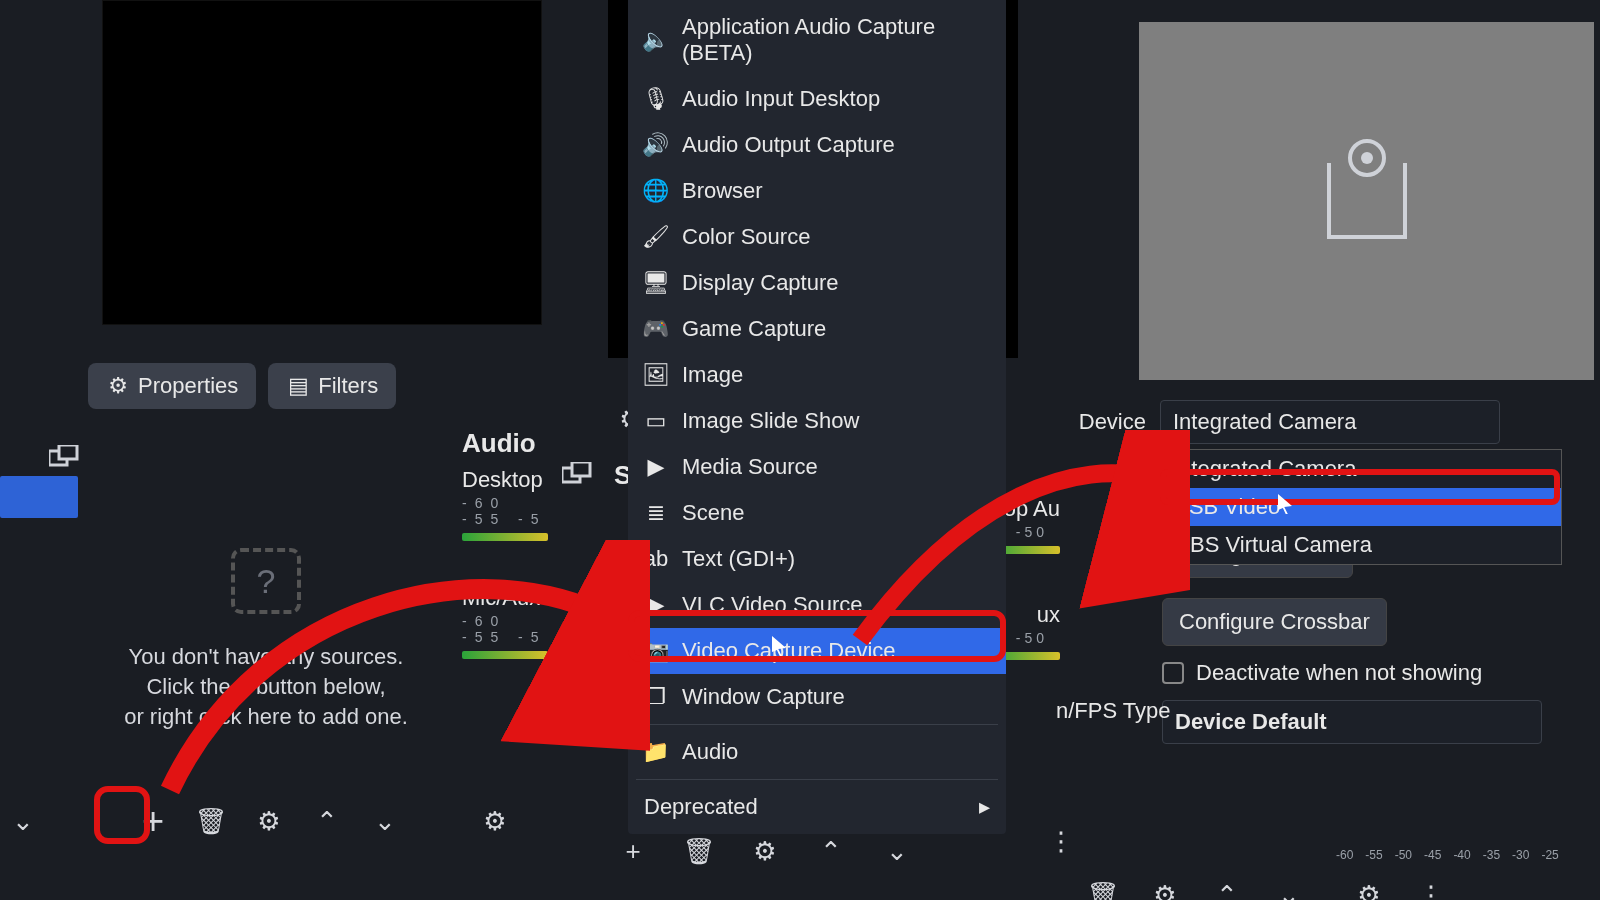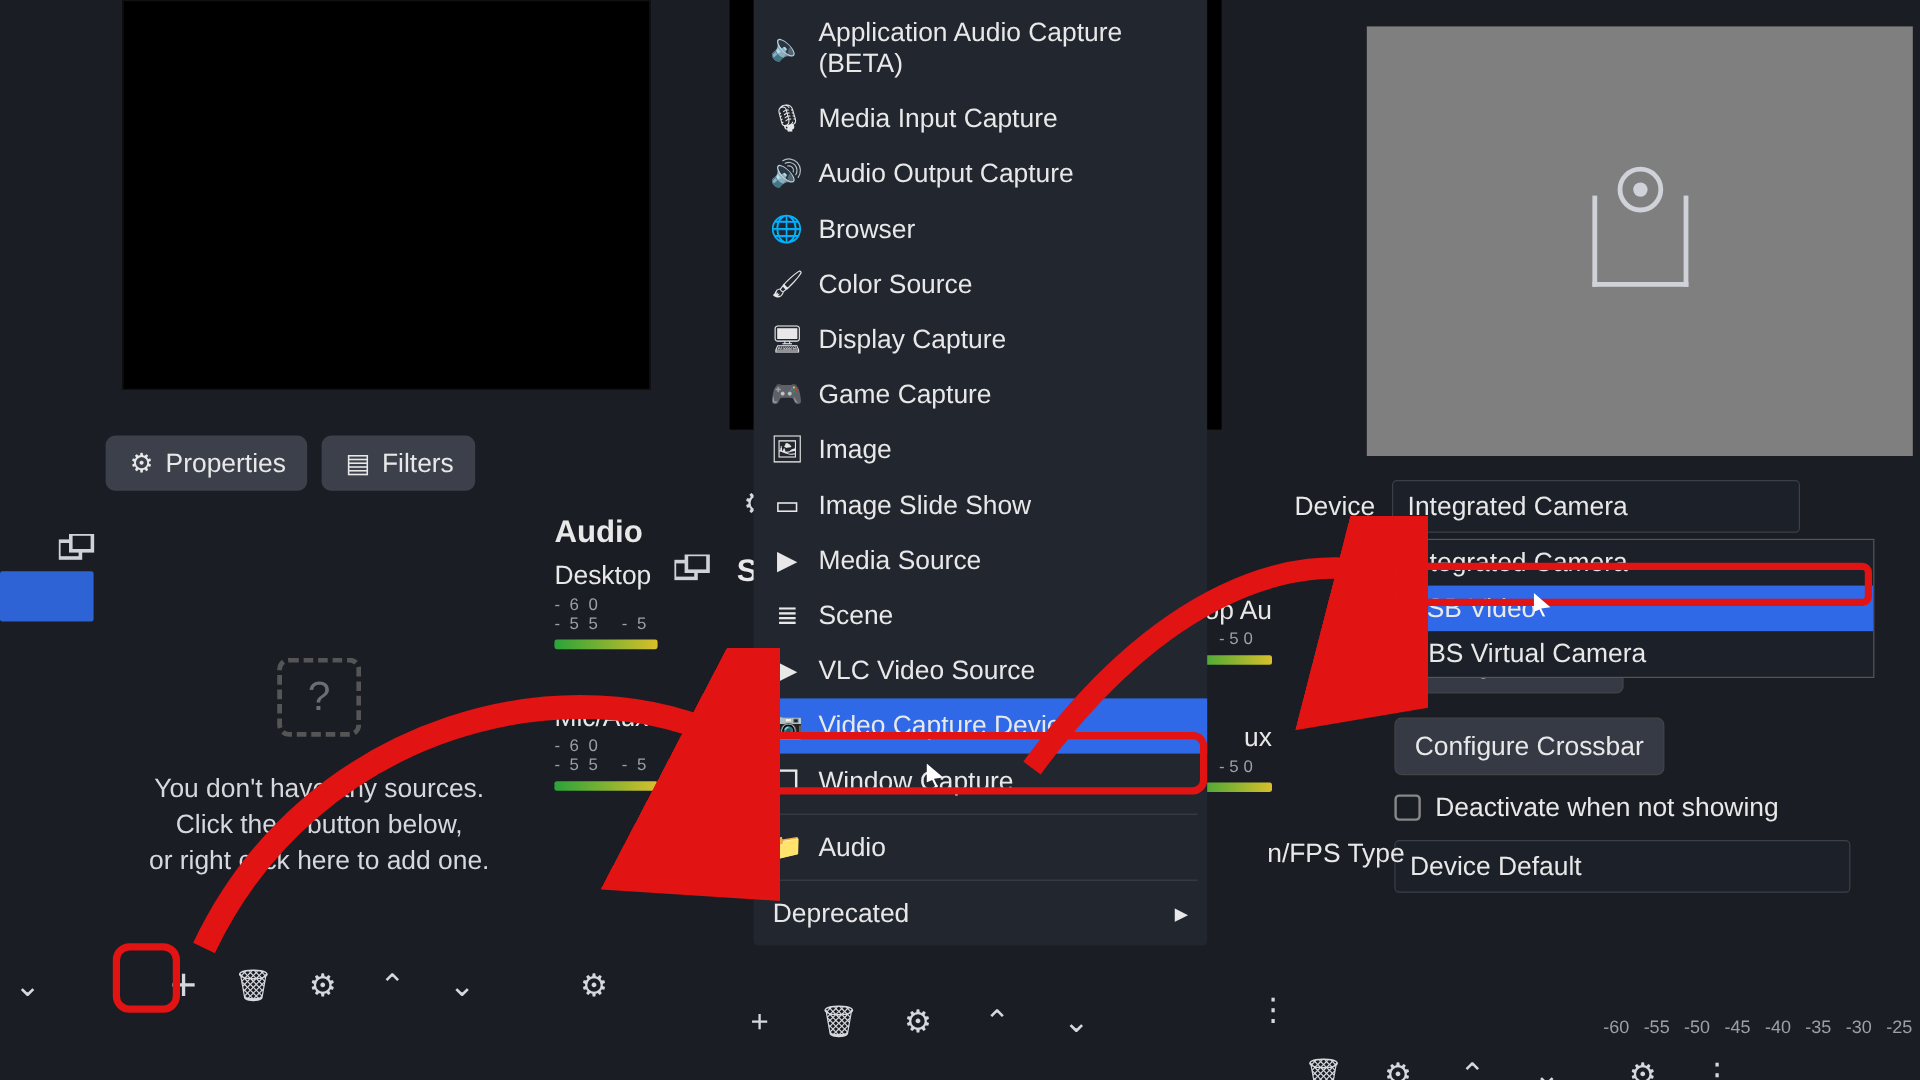--- a/index.html
+++ b/index.html
@@ -54,21 +54,21 @@
   .form-row{display:flex;align-items:center;gap:14px;margin-bottom:10px;}
   .form-row .lbl{font-size:22px;min-width:86px;text-align:right;}
   .select-box{background:#1c2028;border:1px solid #3a3f49;border-radius:4px;padding:8px 12px;font-size:22px;min-width:340px;}
   .dropdown{position:absolute;left:1162px;top:449px;width:400px;background:#1c2028;border:1px solid #555;z-index:5;}
   .dropdown .opt{padding:6px 10px;font-size:22px;}
   .dropdown .opt.sel{background:#3069e8;}
   .btn-dark{background:#353a45;border:1px solid #444;border-radius:6px;padding:10px 16px;font-size:22px;display:inline-block;}
   .chk{display:flex;align-items:center;gap:12px;font-size:22px;margin:14px 0;}
   .chk .box{width:22px;height:22px;border:2px solid #888;border-radius:4px;}
   .res-label{position:absolute;left:1056px;top:678px;font-size:22px;margin-top:20px;}
-  .right-ticks{position:absolute;left:1336px;top:848px;font-size:15px;color:#9aa0a8;display:flex;gap:12px;}
+  .right-ticks{position:absolute;left:1336px;top:848px;font-size:12px;color:#9aa0a8;display:flex;gap:12px;}
   .right-toolbar{position:absolute;left:1080px;top:872px;display:flex;gap:16px;}
   .right-toolbar2{position:absolute;left:1346px;top:872px;display:flex;gap:16px;}
 
   
   .hl{position:absolute;border:6px solid #e11313;border-radius:12px;pointer-events:none;z-index:20;}
   svg.arrow{position:absolute;z-index:19;pointer-events:none;}
   .cursor{position:absolute;width:0;height:0;z-index:21;}
   .cursor::after{content:"";position:absolute;width:14px;height:20px;background:#fff;clip-path:polygon(0 0,100% 60%,45% 65%,70% 100%,55% 100%,35% 70%,0 80%);}
 </style>
 </head>
@@ -158,21 +158,21 @@
 </div>
 <div class="kebab icon-btn">⋮</div>
 
 <div class="ctx" id="ctx">
       <div class="ctx-item">
         <span class="ico">🔈</span>
         <span>Application Audio Capture (BETA)</span>
       </div>
       <div class="ctx-item">
         <span class="ico">🎙</span>
-        <span>Media Input Capture</span>
+        <span>Audio Input Desktop</span>
       </div>
       <div class="ctx-item">
         <span class="ico">🔊</span>
         <span>Audio Output Capture</span>
       </div>
       <div class="ctx-item">
         <span class="ico">🌐</span>
         <span>Browser</span>
       </div>
       <div class="ctx-item">
@@ -195,20 +195,24 @@
         <span class="ico">▭</span>
         <span>Image Slide Show</span>
       </div>
       <div class="ctx-item">
         <span class="ico">▶</span>
         <span>Media Source</span>
       </div>
       <div class="ctx-item">
         <span class="ico">≣</span>
         <span>Scene</span>
+      </div>
+      <div class="ctx-item">
+        <span class="ico">ab</span>
+        <span>Text (GDI+)</span>
       </div>
       <div class="ctx-item">
         <span class="ico">▶</span>
         <span>VLC Video Source</span>
       </div>
       <div class="ctx-item sel">
         <span class="ico">📷</span>
         <span>Video Capture Device</span>
       </div>
       <div class="ctx-item">
@@ -247,21 +251,21 @@
     </div>
 
 <div style="position:absolute;left:1162px;top:530px;">
   <div class="btn-dark">Configure Video</div>
   <div style="height:20px"></div>
   <div class="btn-dark">Configure Crossbar</div>
   <div class="chk">
     <div class="box"></div>
     <span>Deactivate when not showing</span>
   </div>
-  <div class="select-box" style="min-width:380px;">Device Default</div>
+  <div class="select-box" style="min-width:380px;font-weight:bold;">Device Default</div>
 </div>
 <div class="res-label">n/FPS Type</div>
 
 <div class="right-ticks" id="rticks">
       <span>-60</span>
       <span>-55</span>
       <span>-50</span>
       <span>-45</span>
       <span>-40</span>
       <span>-35</span>

